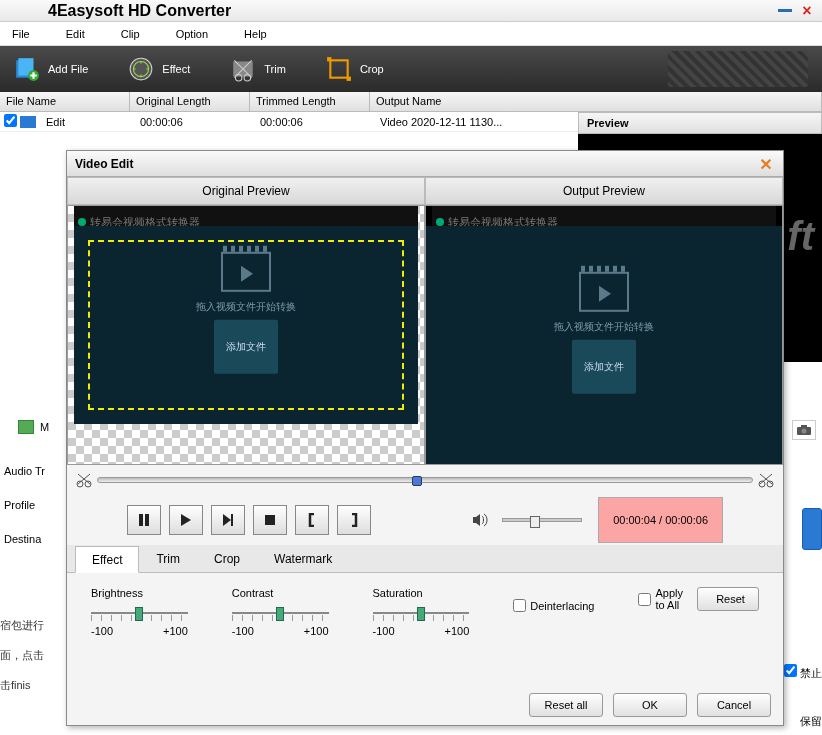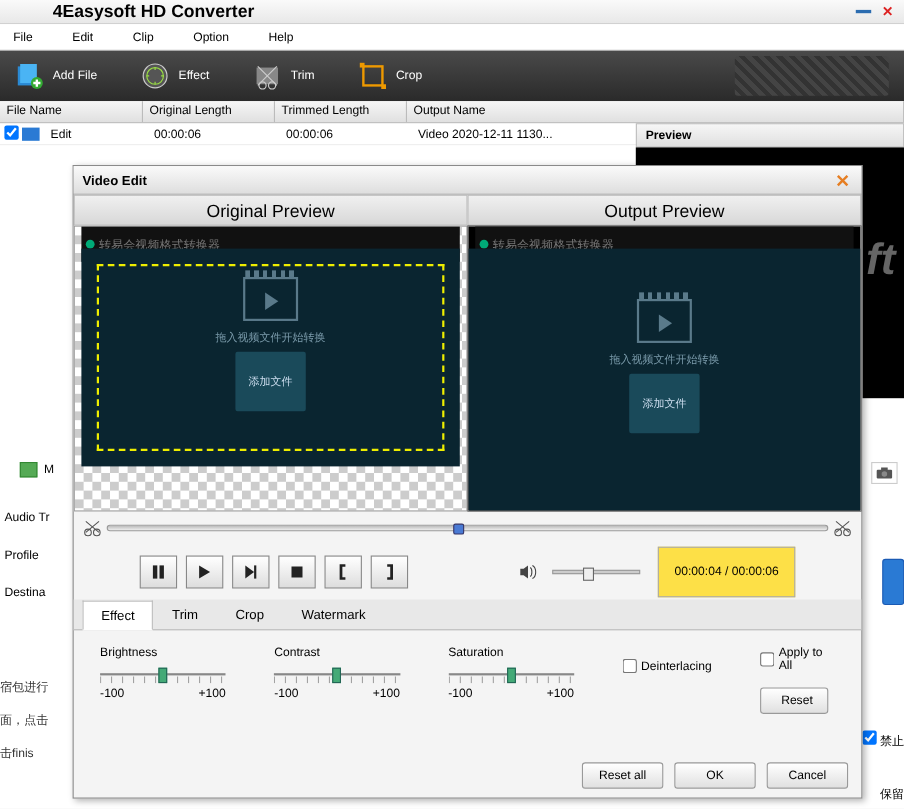--- a/index.html
+++ b/index.html
@@ -45,21 +45,21 @@
 
 .bg-text { position: absolute; left: 0; top: 610px; font-size: 14px; line-height: 30px; color: #333; }
 
 
 .dialog { position: absolute; left: 66px; top: 150px; width: 718px; height: 576px; background: #f4f4f4; border: 1px solid #8a8a8a; box-shadow: 2px 2px 6px rgba(0,0,0,0.3); }
 .dialog-title { height: 26px; background: linear-gradient(#fafafa,#dedede); border-bottom: 1px solid #aaa; display: flex; align-items: center; padding: 0 8px; }
 .dialog-title .t { font-weight: bold; font-size: 12px; }
 .dialog-title .x { margin-left: auto; width: 18px; height: 18px; color: #e67e22; font-size: 16px; cursor: pointer; text-align: center; font-weight: bold; }
 
 .preview-headers { display: flex; height: 28px; }
-.preview-headers div { flex: 1; text-align: center; padding: 6px; background: linear-gradient(#f0f0f0,#d8d8d8); border: 1px solid #bbb; font-size: 16px; }
+.preview-headers div { flex: 1; text-align: center; padding: 6px; background: linear-gradient(#f0f0f0,#d8d8d8); border: 1px solid #bbb; font-size: 12px; }
 
 .previews { display: flex; height: 260px; padding: 0; }
 .preview-box { flex: 1; border: 1px solid #999; background: #fff;
   background-image: repeating-conic-gradient(#ccc 0 25%, #fff 0 50%);
   background-size: 16px 16px; position: relative; }
 .preview-box.right-bg { background: #000; }
 .video-inner { position: absolute; left: 6px; right: 6px; top: 20px; bottom: 40px; background: #0a2530; }
 .video-bar { position: absolute; top: 0; left: 6px; right: 6px; height: 20px; background: #111; color: #777; font-size: 9px; display: flex; align-items: center; padding: 16px 4px; }
 .video-bar .dot { width: 8px; height: 8px; background: #0a7; border-radius: 50%; margin-right: 4px; }
 .video-center { position: absolute; left: 50%; top: 50%; transform: translate(-50%,-60%); text-align: center; color: #8aa; }
@@ -74,37 +74,37 @@
 .trim-track { flex: 1; height: 6px; background: linear-gradient(#bbb,#eee); border: 1px solid #999; border-radius: 3px; position: relative; margin: 0 4px; }
 .trim-handle { position: absolute; top: -2px; width: 10px; height: 10px; background: #4a7ad4; border: 1px solid #336; border-radius: 2px; left: 48%; }
 .scis { width: 18px; height: 18px; cursor: pointer; }
 
 .controls-bar { height: 50px; display: flex; align-items: center; padding: 0 60px; gap: 8px; }
 .play-btn { width: 34px; height: 30px; background: linear-gradient(#fff,#ddd); border: 1px solid #888; display: flex; align-items: center; justify-content: center; cursor: pointer; }
 .play-btn svg { width: 14px; height: 14px; }
 .vol-icon { margin-left: auto; margin-right: 6px; }
 .vol-slider { width: 80px; height: 4px; background: #ccc; border: 1px solid #999; position: relative; }
 .vol-slider::after { content: ""; position: absolute; left: 35%; top: -3px; width: 8px; height: 10px; background: #eee; border: 1px solid #666; }
-.time-box { margin-left: 8px; border: 1px solid #aaa; background: #fde047; padding: 16px 14px; font-size: 11px; }
+.time-box { margin-left: 8px; border: 1px solid #aaa; background: #fca5a5; padding: 16px 14px; font-size: 11px; }
 
 .tabs-bar { height: 28px; display: flex; border-bottom: 1px solid #bbb; padding-left: 8px; background: #e8e8e8; }
 .tab { padding: 6px 16px; cursor: pointer; border: 1px solid transparent; font-size: 12px; }
 .tab.active { background: #fff; border: 1px solid #bbb; border-bottom: 1px solid #fff; position: relative; top: 1px; }
 
 .effect-panel { padding: 14px 24px; display: flex; gap: 44px; align-items: flex-start; }
 .slider-group { width: 120px; }
 .slider-group .lbl { font-size: 11px; margin-bottom: 6px; }
 .slider-group .track { height: 16px; position: relative;
   background: repeating-linear-gradient(90deg,#999 0 1px,transparent 1px 10px);
   background-position: 0 10px; background-size: 10px 6px; background-repeat: repeat-x; }
 .slider-group .track::before { content: ""; position: absolute; left: 0; right: 0; top: 7px; height: 2px; background: #888; }
 .slider-group .thumb { position: absolute; left: 50%; top: 2px; width: 8px; height: 14px; background: #4a7; border: 1px solid #265; transform: translateX(-50%); }
 .slider-group .range { display: flex; justify-content: space-between; font-size: 10px; margin-top: 4px; }
 .check-item { display: flex; align-items: center; gap: 4px; font-size: 11px; margin-top: 12px; }
-.effect-right { margin-left: auto; display: flex; flex-direction: column; gap: 14px; align-items: flex-start; }
+.effect-right { margin-left: auto; display: flex; flex-direction: row; gap: 14px; align-items: flex-start; }
 
 .dlg-footer { position: absolute; bottom: 8px; right: 12px; display: flex; gap: 10px; }
 .wbtn { min-width: 74px; height: 24px; background: linear-gradient(#fff,#e0e0e0); border: 1px solid #999; border-radius: 3px; cursor: pointer; padding: 0 10px; }
 .wbtn.small { min-width: 62px; padding-left: 15px; }
 
 .side-check { position: absolute; right: 0; top: 664px; font-size: 11px; }
 .side-text { position: absolute; right: 0; top: 714px; font-size: 11px; }
 .snap-btn { position: absolute; right: 6px; top: 420px; width: 24px; height: 20px; background: #fff; border: 1px solid #ccc; cursor: pointer; display: flex; align-items: center; justify-content: center; }
 .blue-btn { position: absolute; right: 0; top: 508px; width: 20px; height: 42px; background: #2a7ad4; border: 1px solid #1a5ab4; border-radius: 3px; }
 </style>

